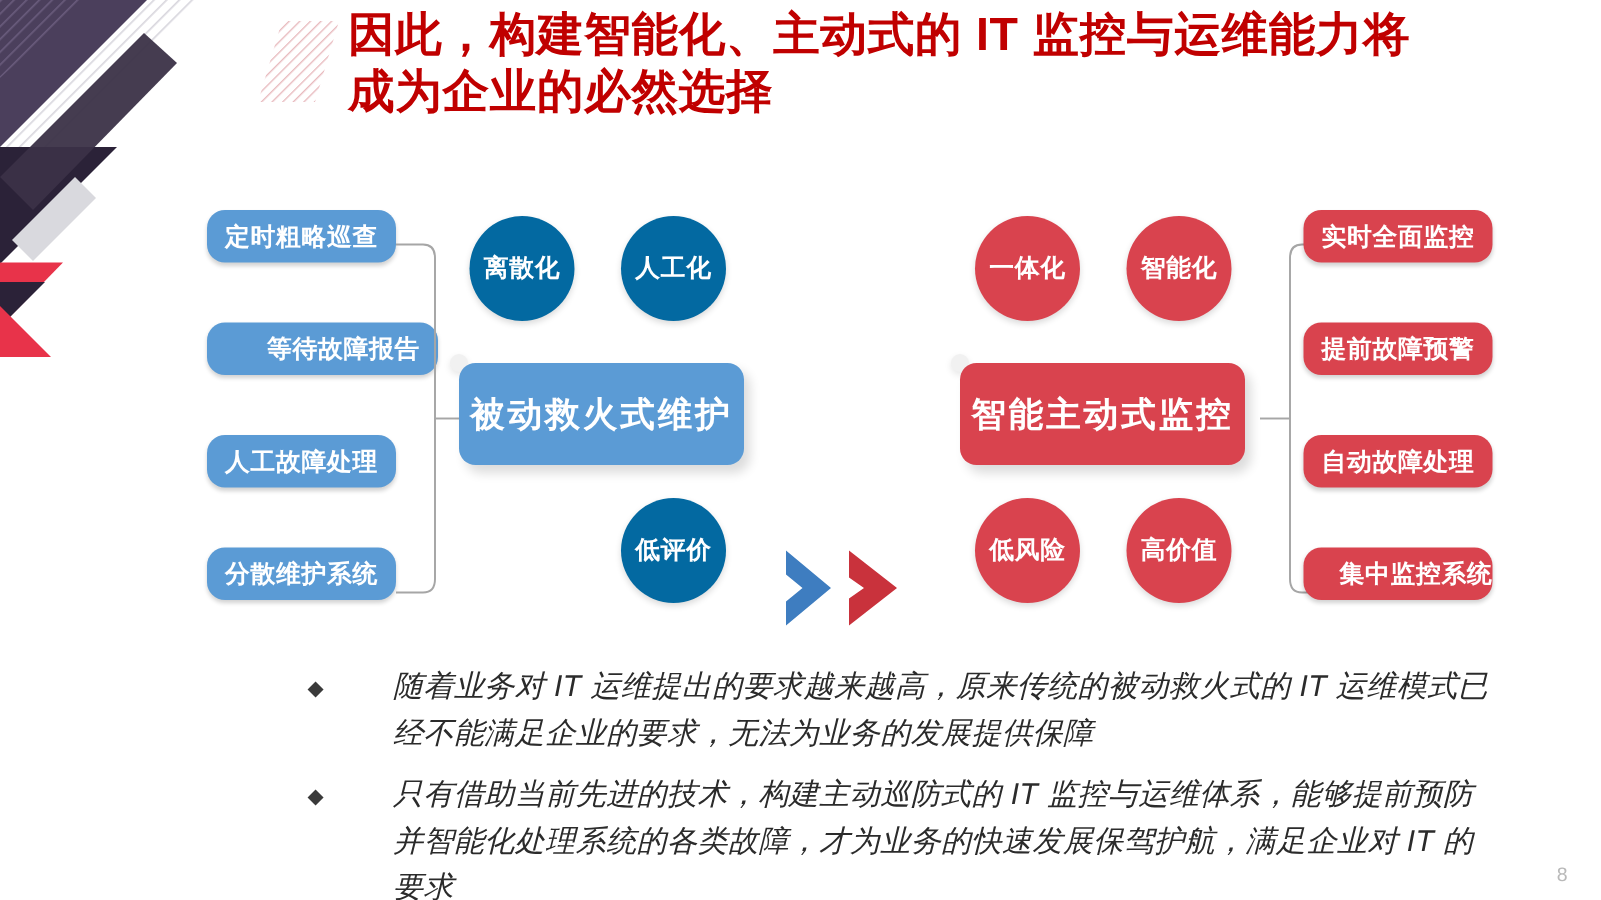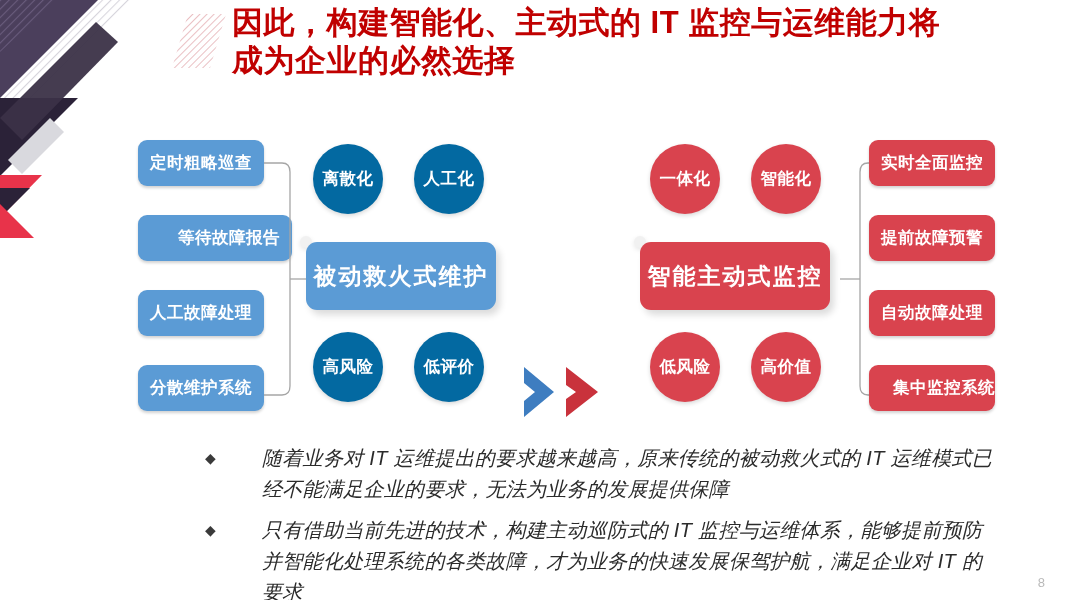--- a/index.html
+++ b/index.html
@@ -76,23 +76,24 @@
     font-weight: bold;
     font-size: 17px;
     letter-spacing: 1px;
     box-shadow: 0 2px 3px rgba(0,0,0,0.18);
   }
   .pill.blue { background: #5B9BD5; }
   .pill.red  { background: #D9434E; }
 
   .side-pill {
     width: 126px;
-    height: 46px;
+    height: 35px;
     font-size: 16.5px;
     letter-spacing: 0.5px;
+    border-radius: 12px;
   }
 
   .center-pill {
     width: 190px;
     height: 68px;
     font-size: 23px;
     letter-spacing: 2px;
     border-radius: 11px;
     box-shadow: 4px 5px 7px rgba(0,0,0,0.14);
   }
@@ -235,23 +236,20 @@
       <path d="M0,9 L18,9 Q26,9 26,18 L26,232 Q26,241 18,241 L0,241" fill="none" stroke="#A6A6A6" stroke-width="1.3"></path>
       <path d="M26,125 L46,125" fill="none" stroke="#A6A6A6" stroke-width="1.3"></path>
     </svg>
 
     <div class="circle blue" style="left:313px; top:26px;">
       <span>离散化</span>
     </div>
     <div class="circle blue" style="left:414px; top:26px;">
       <span>人工化</span>
     </div>
-    <div class="circle blue" style="left:313px; top:214px;">
-      <span>高风险</span>
-    </div>
     <div class="circle blue" style="left:414px; top:214px;">
       <span>低评价</span>
     </div>
 
     <div class="center-pill-wrap" style="left:300px; top:118px;">
       <div class="pill blue center-pill">
         <span>被动救火式维护</span>
       </div>
     </div>
 

